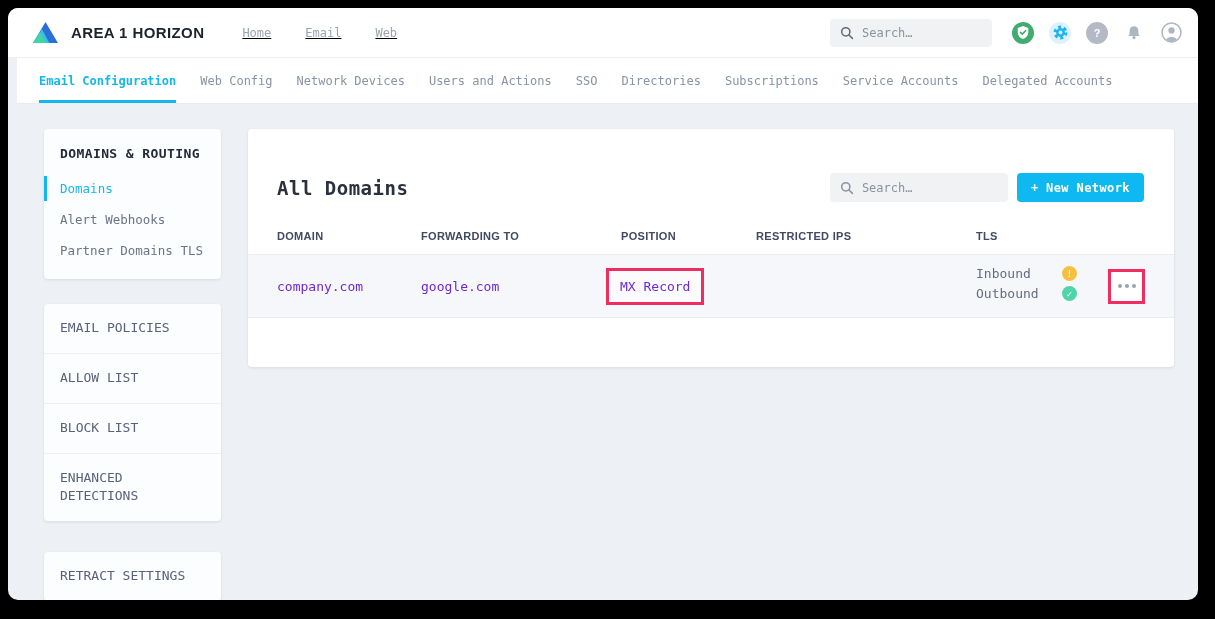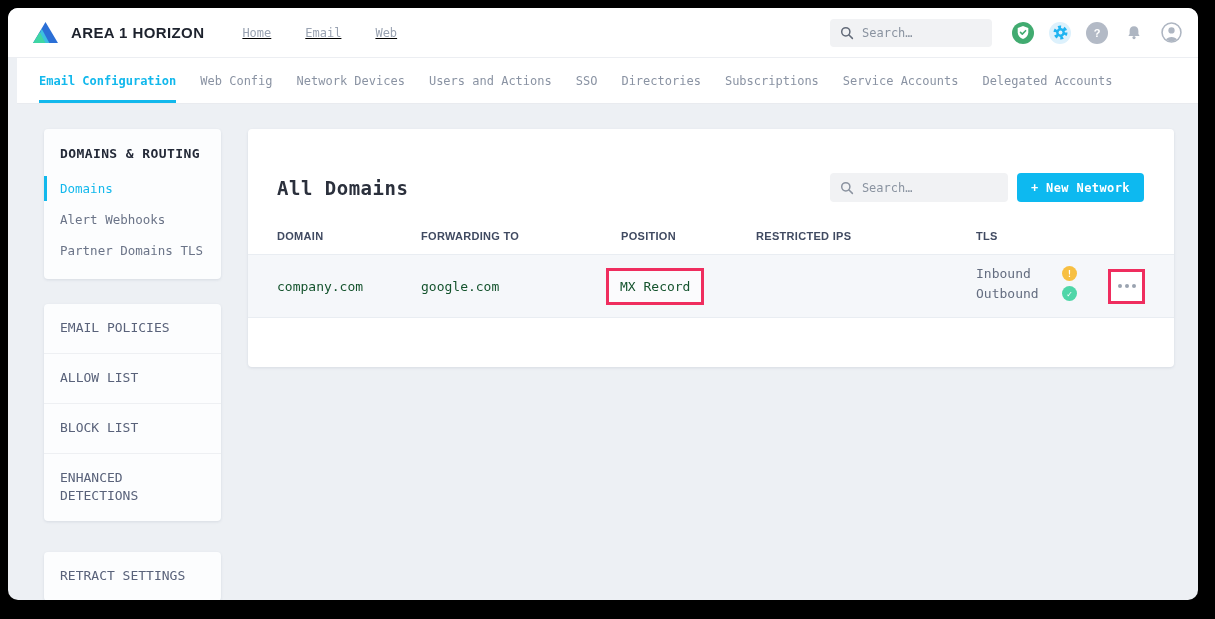--- a/index.html
+++ b/index.html
@@ -69,21 +69,21 @@
              font-family:"DejaVu Sans Mono",monospace; font-size:12px;
              font-weight:bold; letter-spacing:.4px; }
   .thead { display:flex; padding:28px 29px 12px; }
   .th { font-family:"Liberation Sans",sans-serif; font-size:11px; font-weight:700;
         color:#40486076; letter-spacing:.3px; color:#404a61; }
   .col-domain { width:144px; } .col-fwd { width:200px; } .col-pos { width:135px; }
   .col-ips { width:220px; } .col-tls { width:132px; } .col-actions { flex:1; }
   .trow { display:flex; align-items:center; height:64px; padding:0 29px;
           background:#f5f7fa; border-top:1px solid #e9edf2;
           border-bottom:1px solid #e9edf2; }
-  .td { font-size:13px; color:#14532d; }
+  .td { font-size:13px; color:#6d28d9; }
   .hl-box { display:inline-block; border:3px solid #ef2d5e; padding:8px 11px;
             margin-left:-15px; background:rgba(255,255,255,.55); }
   .tls-line { display:flex; height:20px; }
   .tls-label { width:86px; font-size:13px; color:#646d80; }
   .status-dot { width:15px; height:15px; border-radius:50%; color:#fff;
                 display:flex; align-items:center; justify-content:center;
                 font-size:9px; font-weight:bold; }
   .status-warning { background:#f7bf42; }
   .status-ok { background:#4fd6a8; }
   .dots-btn { width:37px; height:35px; background:#fff; border:3px solid #ef2d5e;

